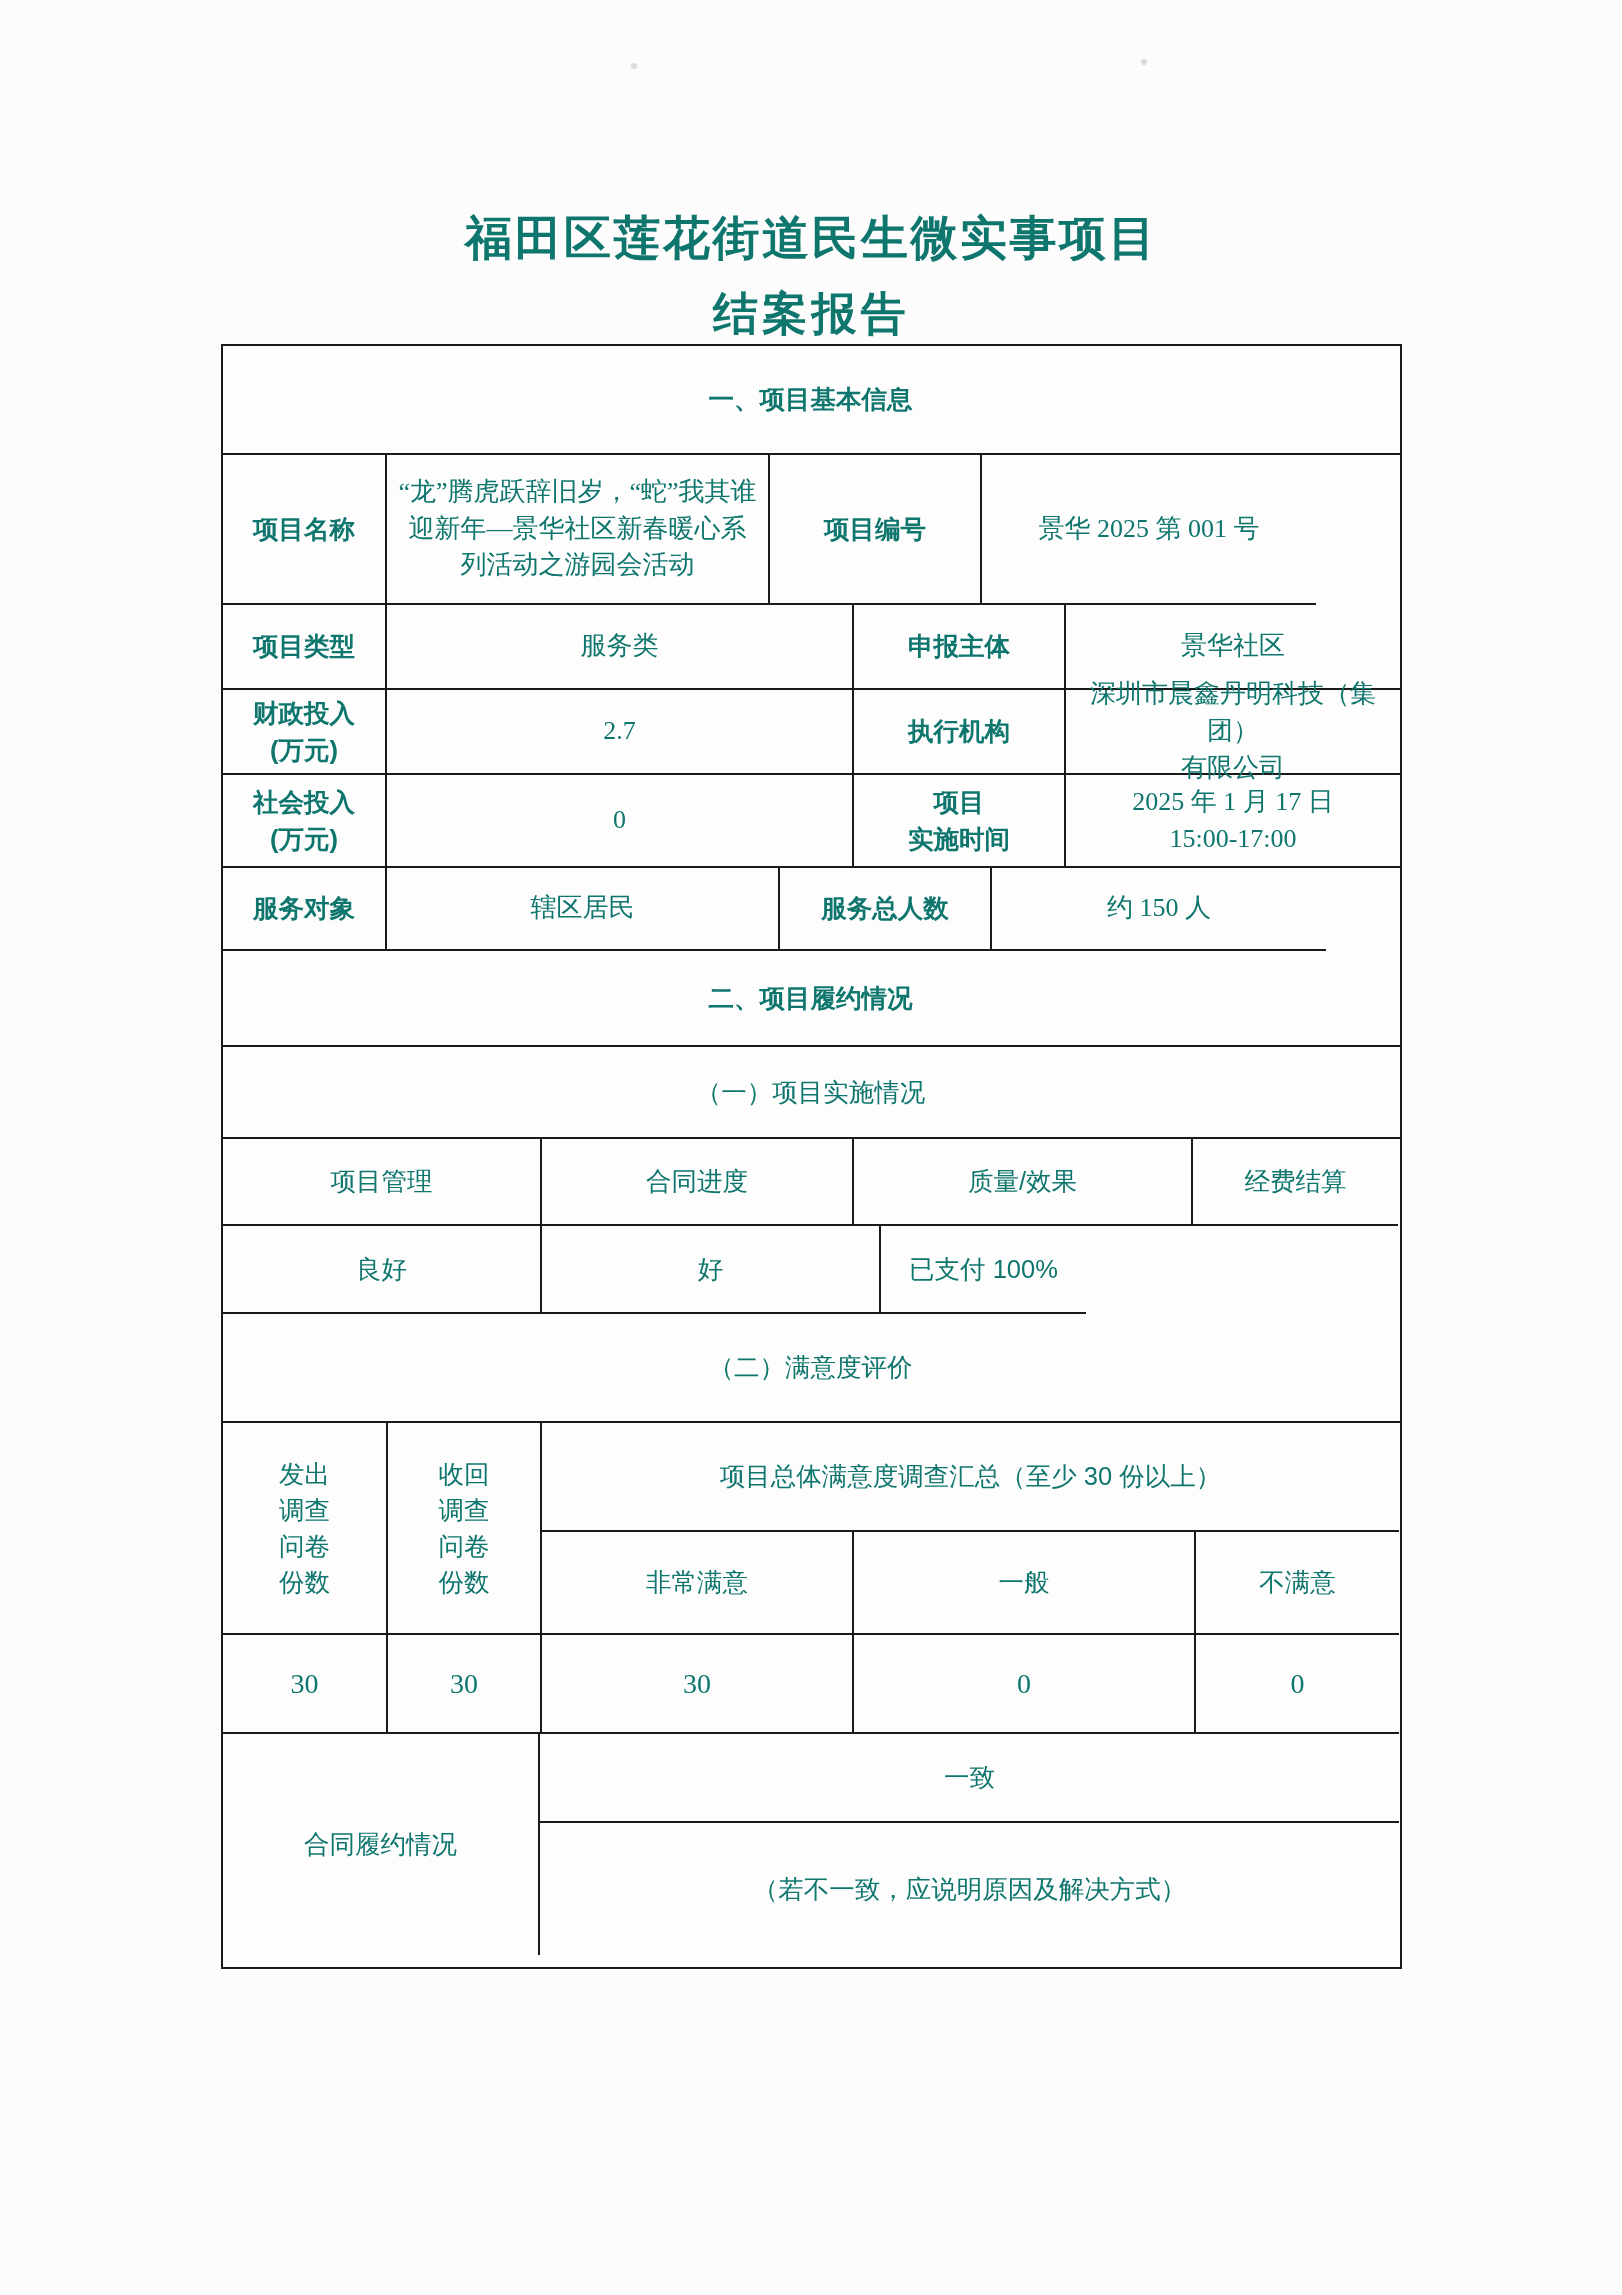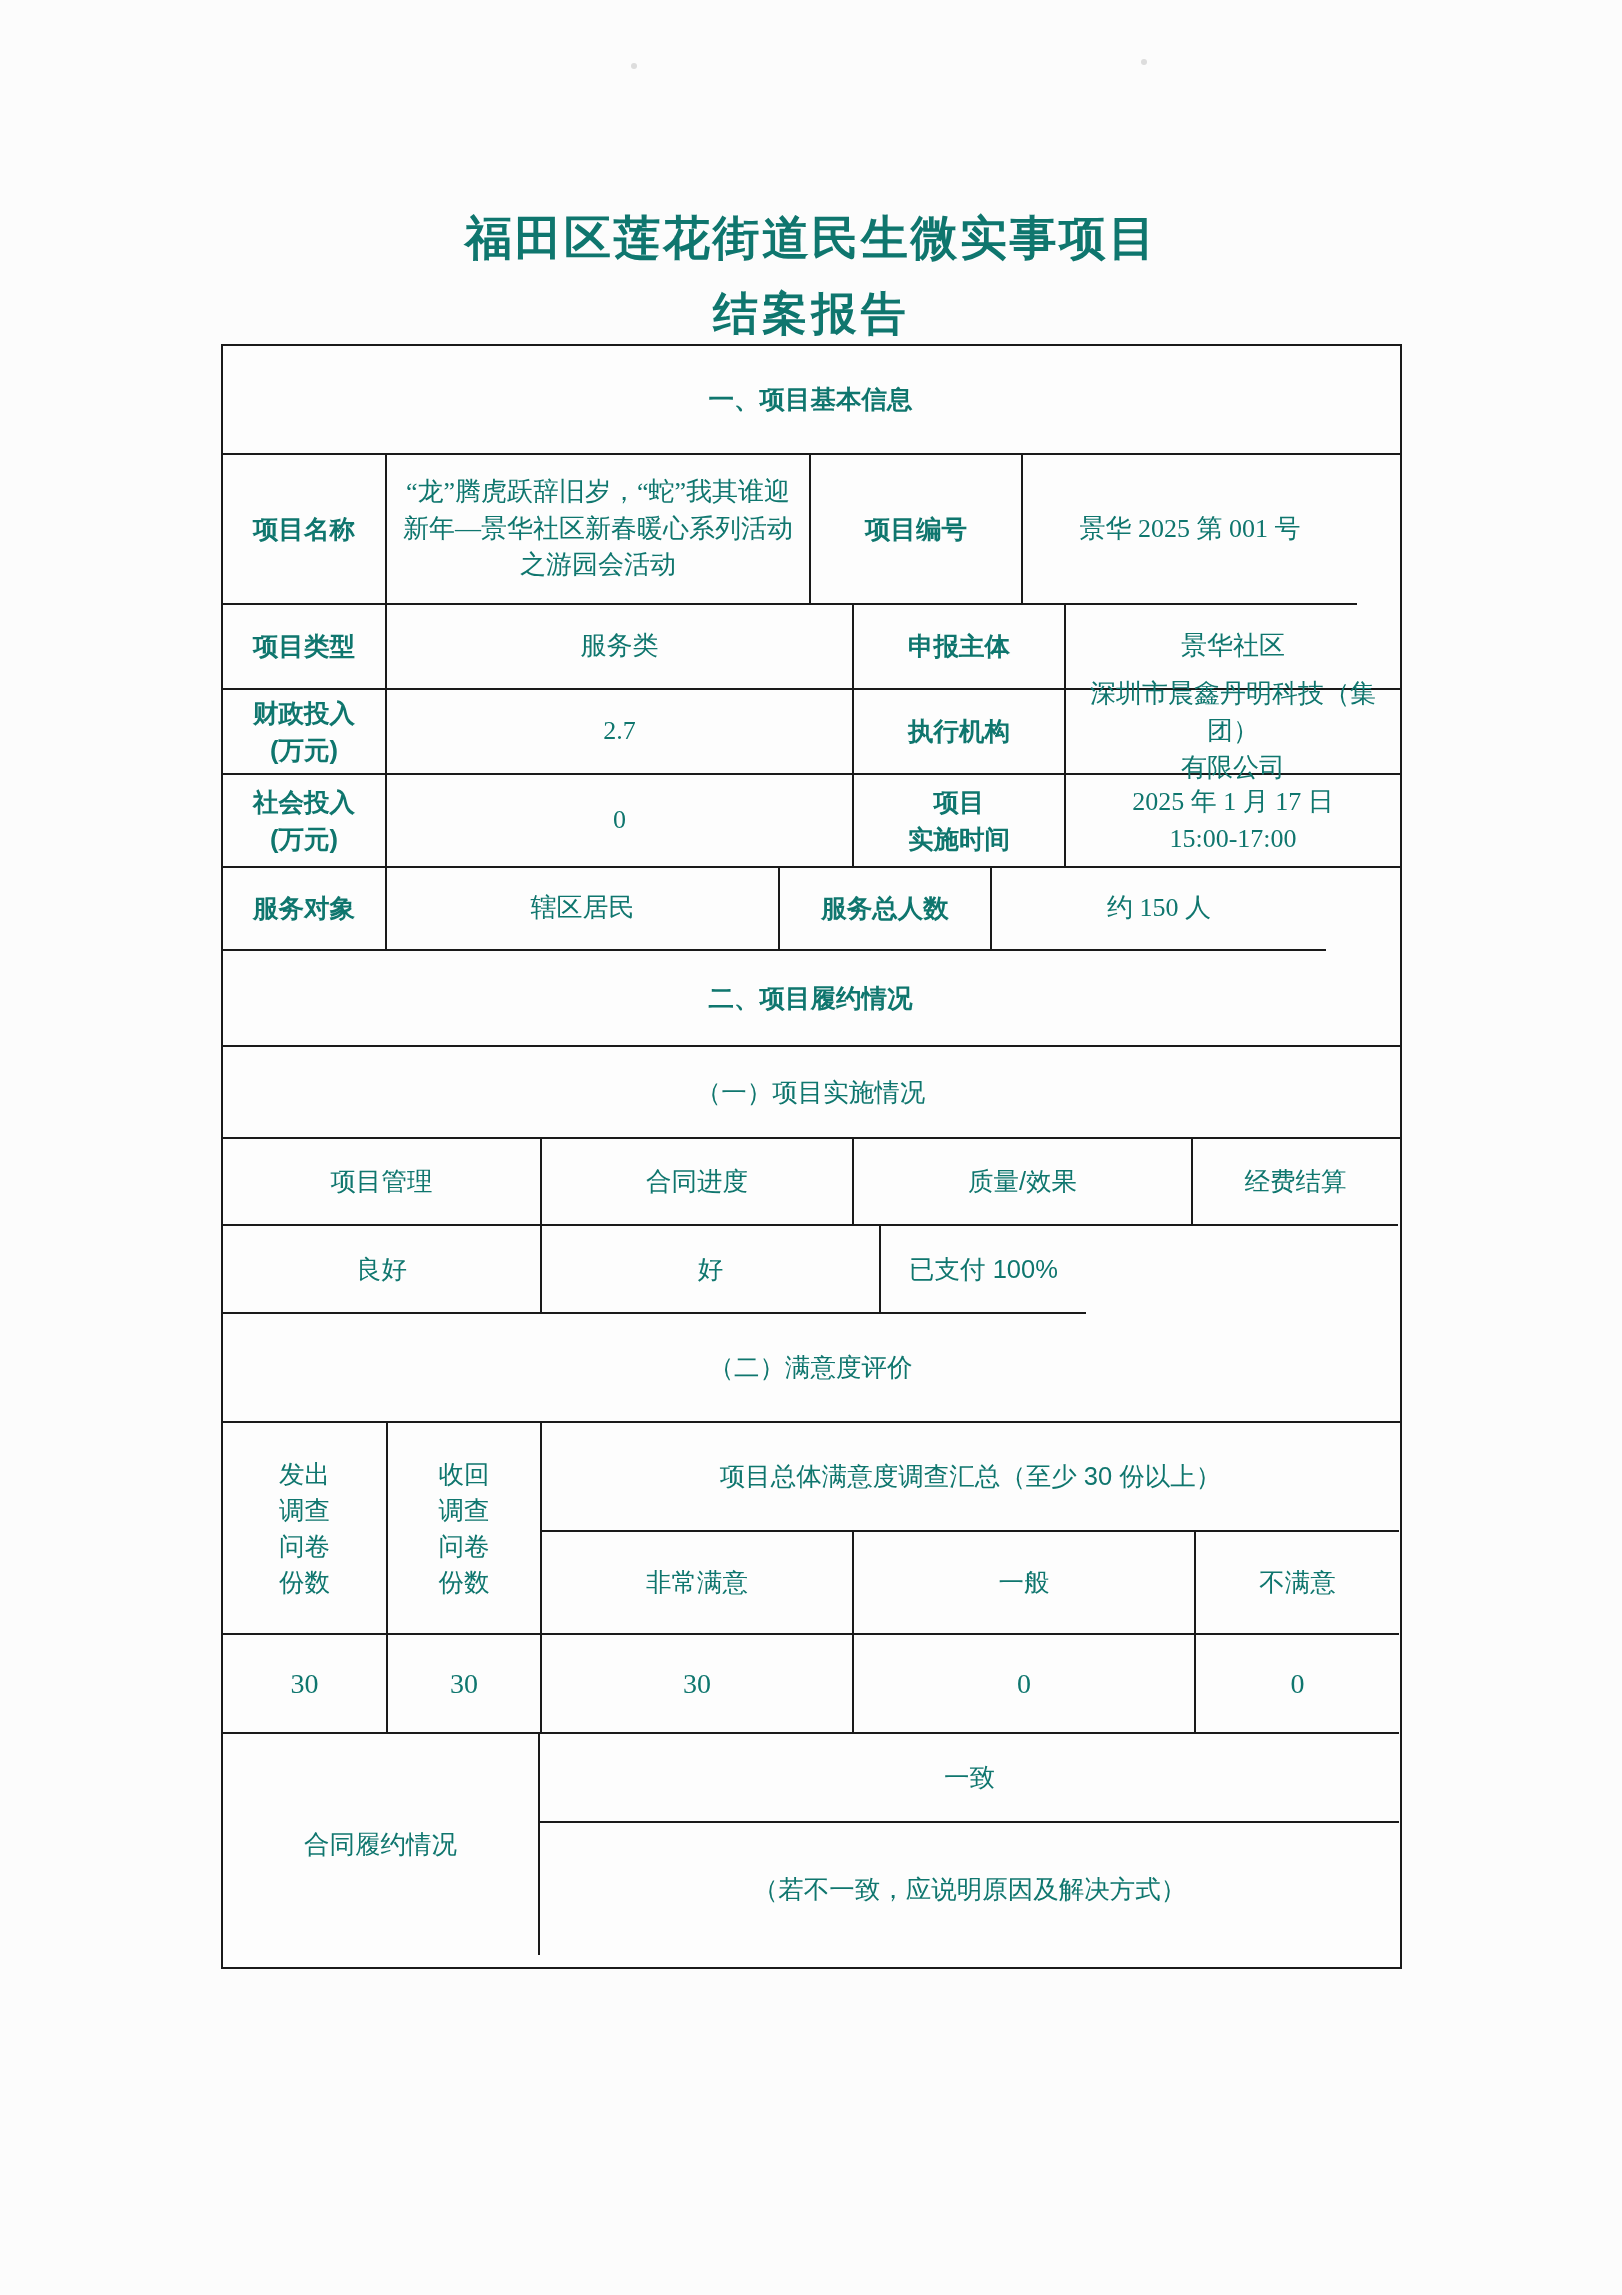--- a/index.html
+++ b/index.html
@@ -62,21 +62,21 @@
   </div>
 
   <div class="tbl">
 
     <div class="row" style="height:109px">
       <div class="c sec full nr">一、项目基本信息</div>
     </div>
 
     <div class="row" style="height:150px">
       <div class="c lab" style="width:164px">项目名称</div>
-      <div class="c val" style="width:424px">“龙”腾虎跃辞旧岁，“蛇”我其谁迎新年—景华社区新春暖心系列活动之游园会活动</div>
+      <div class="c val" style="width:383px">“龙”腾虎跃辞旧岁，“蛇”我其谁迎新年—景华社区新春暖心系列活动之游园会活动</div>
       <div class="c lab" style="width:212px">项目编号</div>
       <div class="c val nr" style="width:334px">景华 2025 第 001 号</div>
     </div>
 
     <div class="row" style="height:85px">
       <div class="c lab" style="width:164px">项目类型</div>
       <div class="c val" style="width:467px">服务类</div>
       <div class="c lab" style="width:212px">申报主体</div>
       <div class="c val nr" style="width:334px">景华社区</div>
     </div>

